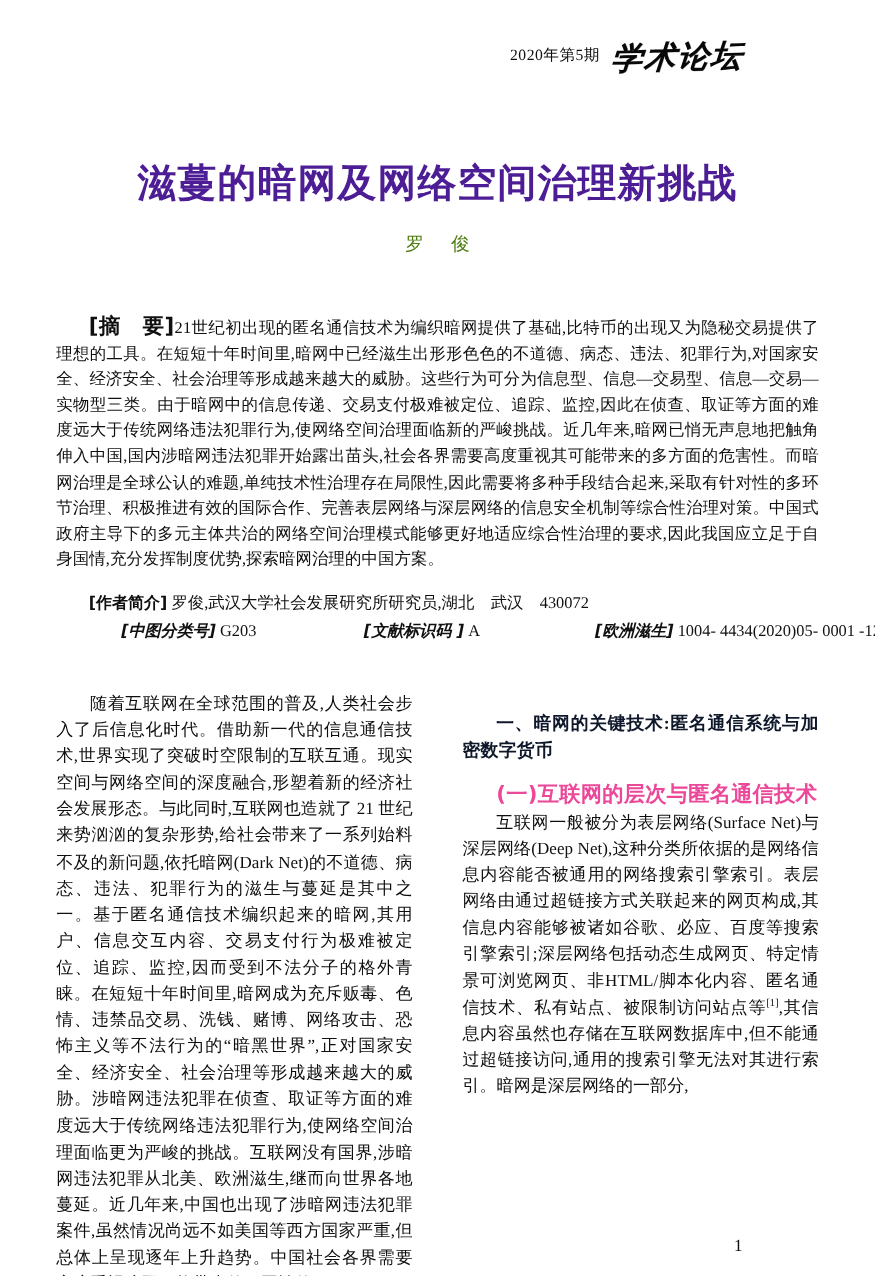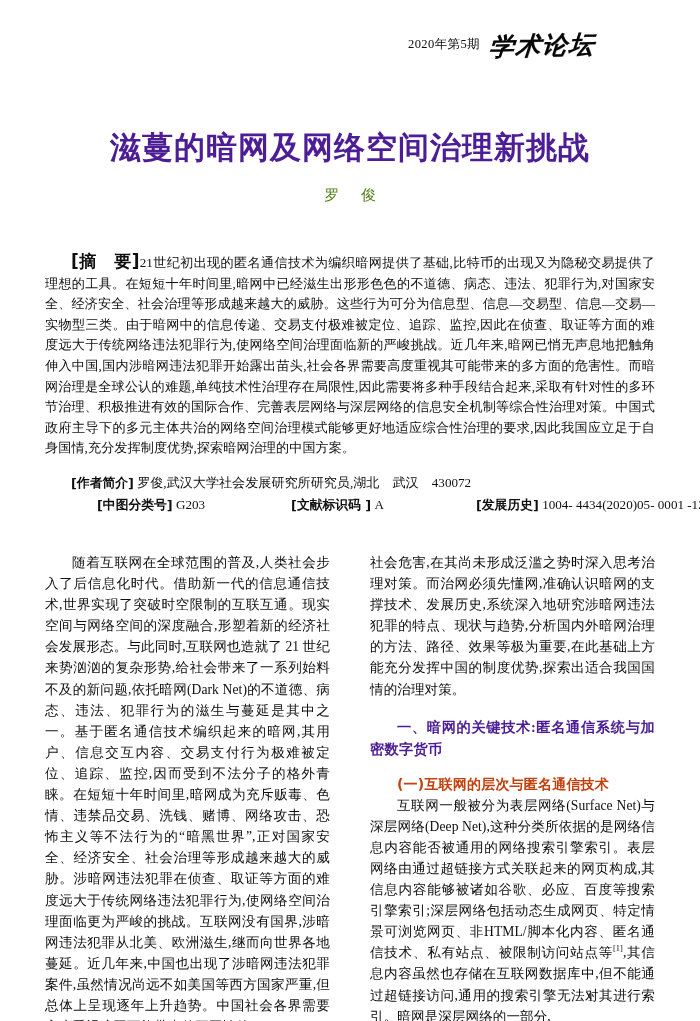--- a/index.html
+++ b/index.html
@@ -127,20 +127,21 @@
     line-height: 21px;
     white-space: nowrap;
   }
   .codes .seg { display: inline-block; }
   .codes .seg.s2 { margin-left: 60px; }
   .codes .seg.s3 { margin-left: 66px; }
   .codes .tag {
     font-family: "DejaVu Sans", "Liberation Sans", sans-serif;
     font-weight: 700;
     font-size: 12.8px;
+    font-style: italic;
   }
 
   
   .columns {
     position: absolute;
     top: 552px;
     left: 45px;
     width: 610px;
     height: 440px;
     display: flex;
@@ -160,33 +161,33 @@
     color: #0e0e0e;
     margin: 0;
     letter-spacing: 0.05px;
   }
   .body-p.cont { text-indent: 0; }
   .h1 {
     font-family: Liberation Serif, serif;
     font-weight: 700;
     font-size: 14.2px;
     line-height: 22px;
-    color: #4c1d95;
+    color: #0f172a;
     margin: 16px 0 0 0;
     text-indent: 27px;
     letter-spacing: 0.3px;
     text-align: justify;
     text-justify: inter-character;
   }
   .h2 {
     font-family: "DejaVu Sans", "Liberation Sans", sans-serif;
     font-weight: 700;
-    font-size: 14px;
+    font-size: 17px;
     line-height: 21px;
-    color: #c2410c;
+    color: #ec4899;
     margin: 14px 0 0 0;
     text-indent: 27px;
     letter-spacing: 0.2px;
   }
   sup.ref {
     font-size: 8.4px;
     vertical-align: super;
     line-height: 0;
   }
 
@@ -213,32 +214,31 @@
   <h1 class="title">滋蔓的暗网及网络空间治理新挑战</h1>
   <div class="author">罗 俊</div>
 
   <div class="frontmatter">
 
     <p class="abstract"><span class="lead">[摘　要]</span><span>21世纪初出现的匿名通信技术为编织暗网提供了基础,比特币的出现又为隐秘交易提供了理想的工具。在短短十年时间里,暗网中已经滋生出形形色色的不道德、病态、违法、犯罪行为,对国家安全、经济安全、社会治理等形成越来越大的威胁。这些行为可分为信息型、信息—交易型、信息—交易—实物型三类。由于暗网中的信息传递、交易支付极难被定位、追踪、监控,因此在侦查、取证等方面的难度远大于传统网络违法犯罪行为,使网络空间治理面临新的严峻挑战。近几年来,暗网已悄无声息地把触角伸入中国,国内涉暗网违法犯罪开始露出苗头,社会各界需要高度重视其可能带来的多方面的危害性。而暗网治理是全球公认的难题,单纯技术性治理存在局限性,因此需要将多种手段结合起来,采取有针对性的多环节治理、积极推进有效的国际合作、完善表层网络与深层网络的信息安全机制等综合性治理对策。中国式政府主导下的多元主体共治的网络空间治理模式能够更好地适应综合性治理的要求,因此我国应立足于自身国情,充分发挥制度优势,探索暗网治理的中国方案。</span></p>
 
 
     <div class="metaline"><span class="tag">[作者简介]</span> <span>罗俊,武汉大学社会发展研究所研究员,湖北　武汉　430072</span></div>
 
-    <div class="codes"><span class="seg"><span class="tag">[中图分类号]</span> <span>G203</span></span><span class="seg s2"><span class="tag">[文献标识码 ]</span> <span>A</span></span><span class="seg s3"><span class="tag">[发展历史]</span> <span>1004- 4434(2020)05- 0001 -12</span></span></div>
+    <div class="codes"><span class="seg"><span class="tag">[中图分类号]</span> <span>G203</span></span><span class="seg s2"><span class="tag">[文献标识码 ]</span> <span>A</span></span><span class="seg s3"><span class="tag">[欧洲滋生]</span> <span>1004- 4434(2020)05- 0001 -12</span></span></div>
 
   </div>
 
   <div class="columns">
 
     <div class="col">
       <p class="body-p">随着互联网在全球范围的普及,人类社会步入了后信息化时代。借助新一代的信息通信技术,世界实现了突破时空限制的互联互通。现实空间与网络空间的深度融合,形塑着新的经济社会发展形态。与此同时,互联网也造就了 21 世纪来势汹汹的复杂形势,给社会带来了一系列始料不及的新问题,依托暗网(Dark Net)的不道德、病态、违法、犯罪行为的滋生与蔓延是其中之一。基于匿名通信技术编织起来的暗网,其用户、信息交互内容、交易支付行为极难被定位、追踪、监控,因而受到不法分子的格外青睐。在短短十年时间里,暗网成为充斥贩毒、色情、违禁品交易、洗钱、赌博、网络攻击、恐怖主义等不法行为的“暗黑世界”,正对国家安全、经济安全、社会治理等形成越来越大的威胁。涉暗网违法犯罪在侦查、取证等方面的难度远大于传统网络违法犯罪行为,使网络空间治理面临更为严峻的挑战。互联网没有国界,涉暗网违法犯罪从北美、欧洲滋生,继而向世界各地蔓延。近几年来,中国也出现了涉暗网违法犯罪案件,虽然情况尚远不如美国等西方国家严重,但总体上呈现逐年上升趋势。中国社会各界需要高度重视暗网可能带来的顽固性的</p>
     </div>
 
     <div class="col">
-      <p class="body-p cont">社会危害,在其尚未形成泛滥之势时深入思考治理对策。而治网必须先懂网,准确认识暗网的支撑技术、发展历史,系统深入地研究涉暗网违法犯罪的特点、现状与趋势,分析国内外暗网治理的方法、路径、效果等极为重要,在此基础上方能充分发挥中国的制度优势,探索出适合我国国情的治理对策。</p>
 
       <h2 class="h1">一、暗网的关键技术:匿名通信系统与加密数字货币</h2>
 
       <h3 class="h2">(一)互联网的层次与匿名通信技术</h3>
 
       <p class="body-p"><span>互联网一般被分为表层网络(Surface Net)与深层网络(Deep Net),这种分类所依据的是网络信息内容能否被通用的网络搜索引擎索引。表层网络由通过超链接方式关联起来的网页构成,其信息内容能够被诸如谷歌、必应、百度等搜索引擎索引;深层网络包括动态生成网页、特定情景可浏览网页、非HTML/脚本化内容、匿名通信技术、私有站点、被限制访问站点等</span><sup class="ref">[1]</sup><span>,其信息内容虽然也存储在互联网数据库中,但不能通过超链接访问,通用的搜索引擎无法对其进行索引。暗网是深层网络的一部分,</span></p>
     </div>
 
   </div>
 

